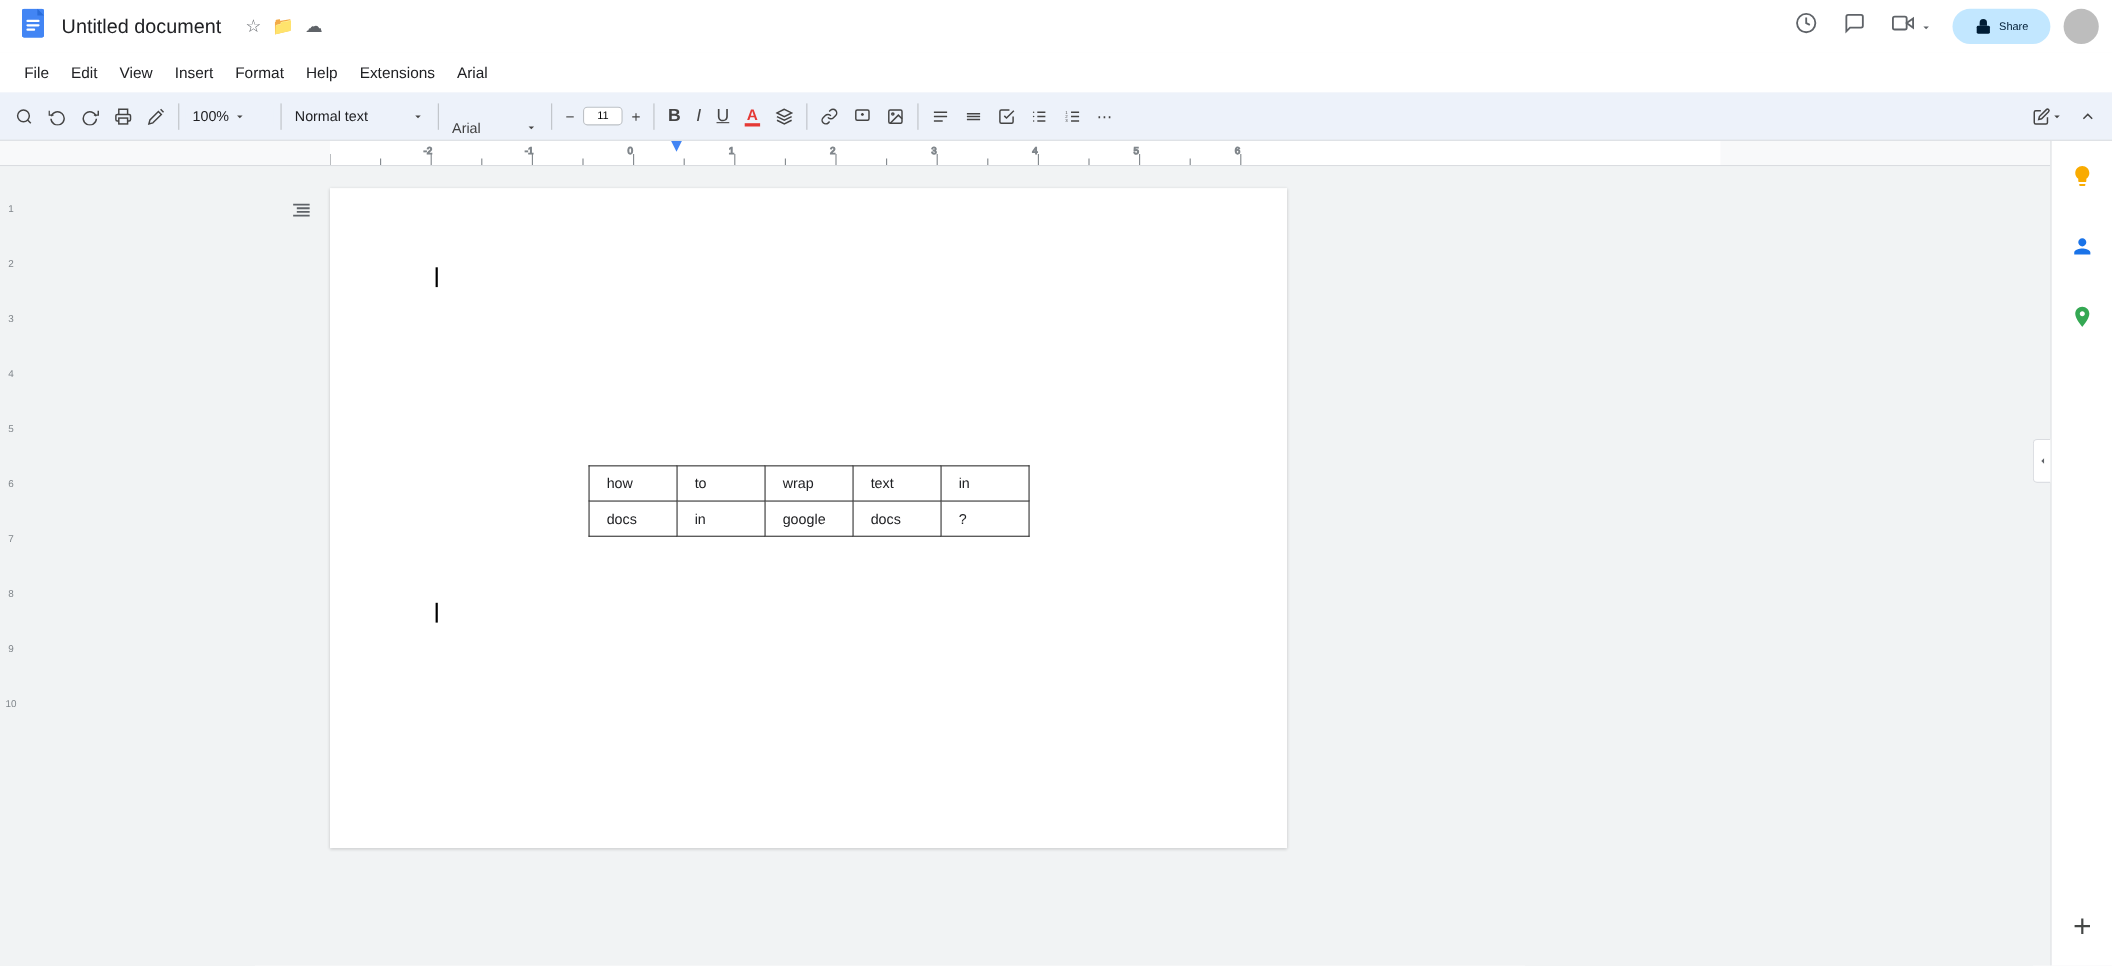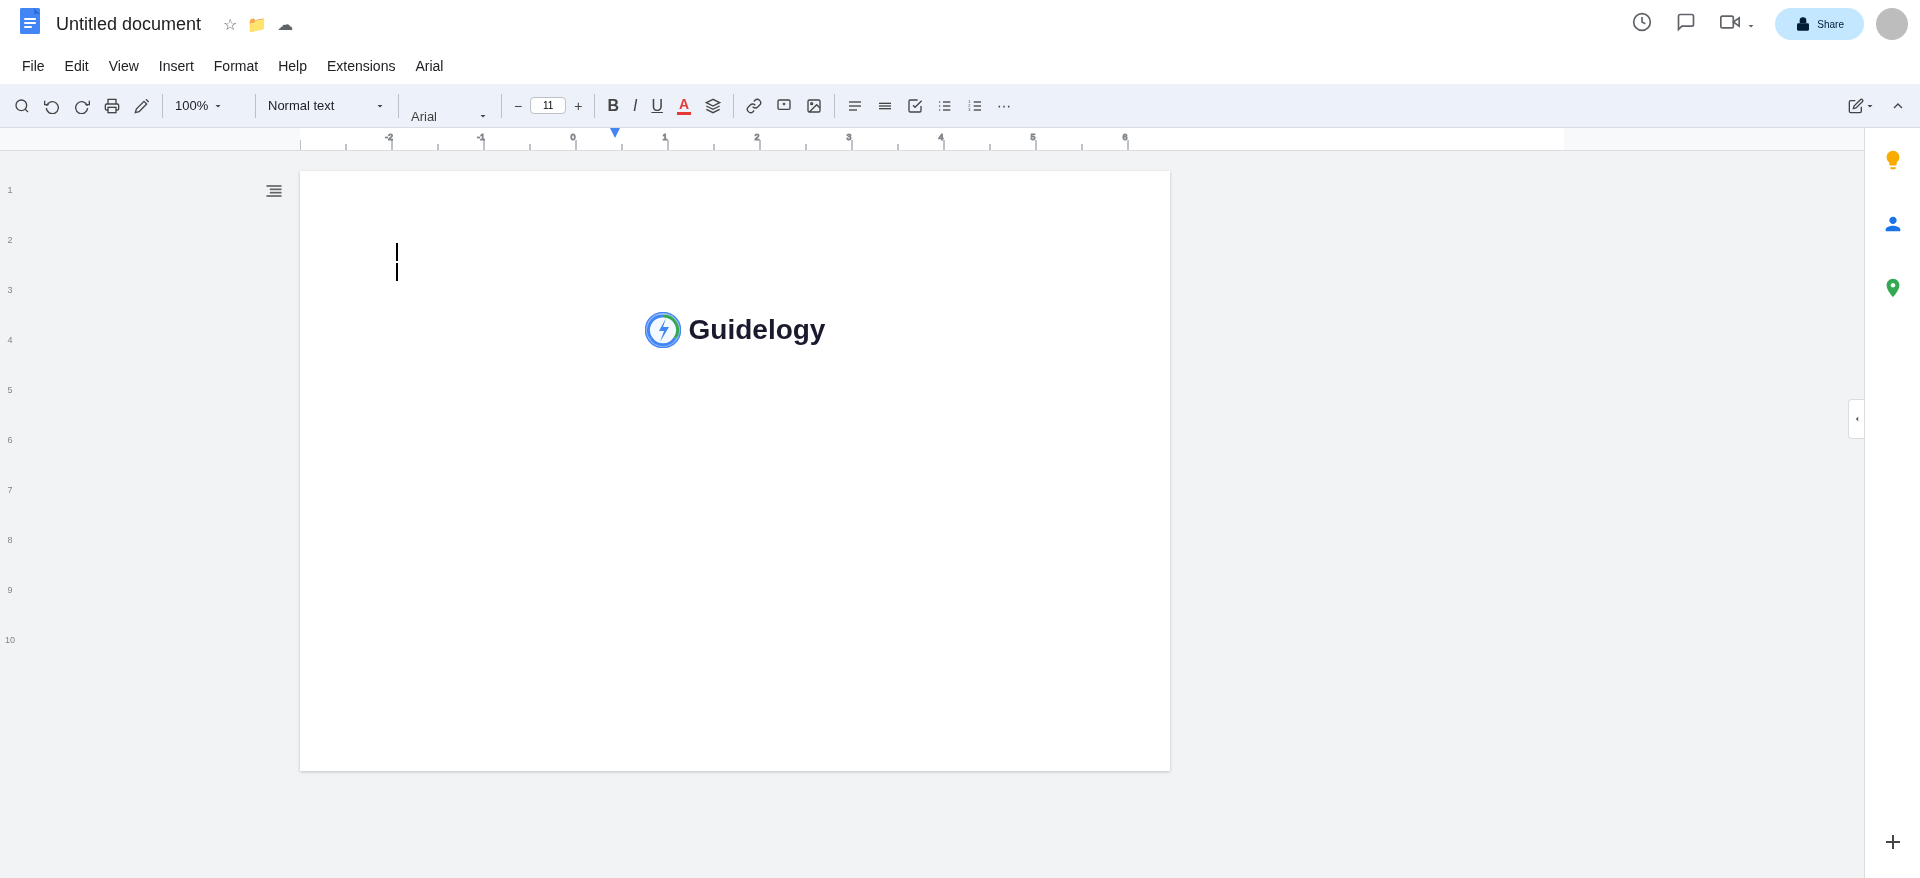--- a/index.html
+++ b/index.html
@@ -558,39 +558,45 @@
           <div>10</div>
         </div>
       </div>
 
       <div class="page">
 
         <div style="position:absolute; top:72px; left:96px; display:flex; align-items:flex-start;">
           <span class="text-cursor"></span>
         </div>
 
+        <div style="display:flex; justify-content:center; margin-top: 140px;">
+          <table class="content-table">
+            <tbody>
+              <tr>
+                <td>how</td>
+                <td>to</td>
+                <td>wrap</td>
+                <td>text</td>
+                <td>in</td>
+              </tr>
+              <tr>
+                <td>docs</td>
+                <td>in</td>
+                <td>google</td>
+                <td>docs</td>
+                <td>?</td>
+              </tr>
+            </tbody>
+          </table>
+        </div>
 
         <div style="margin-top: 20px; margin-left:0;">
           <span class="text-cursor"></span>
         </div>
 
-        <div class="logo-area">
-
-          <svg width="36" height="36" viewBox="0 0 36 36">
-            <circle cx="18" cy="18" r="17" fill="none" stroke="#4285f4" stroke-width="2.5"></circle>
-            <circle cx="18" cy="18" r="17" fill="#e8f4fe" opacity="0.5"></circle>
-
-            <path d="M18 4 A14 14 0 0 1 30 26" stroke="#34a853" stroke-width="3" fill="none"></path>
-            <path d="M30 26 A14 14 0 0 1 6 26" stroke="#4285f4" stroke-width="3" fill="none"></path>
-            <path d="M6 26 A14 14 0 0 1 18 4" stroke="#4285f4" stroke-width="3" fill="none"></path>
-
-            <polygon points="21,6 14,19 19,19 15,30 24,15 18,15" fill="#4285f4"></polygon>
-          </svg>
-          <span style="font-size:28px;font-weight:700;color:#1a1a2e;">Guidelogy</span>
-        </div>
       </div>
 
       <div class="page-right-col"></div>
     </div>
   </div>
 
   <div class="right-sidebar">
 
     <div class="sidebar-icon" style="color:#f9ab00;">
       <svg width="22" height="22" viewBox="0 0 24 24" fill="currentColor">

